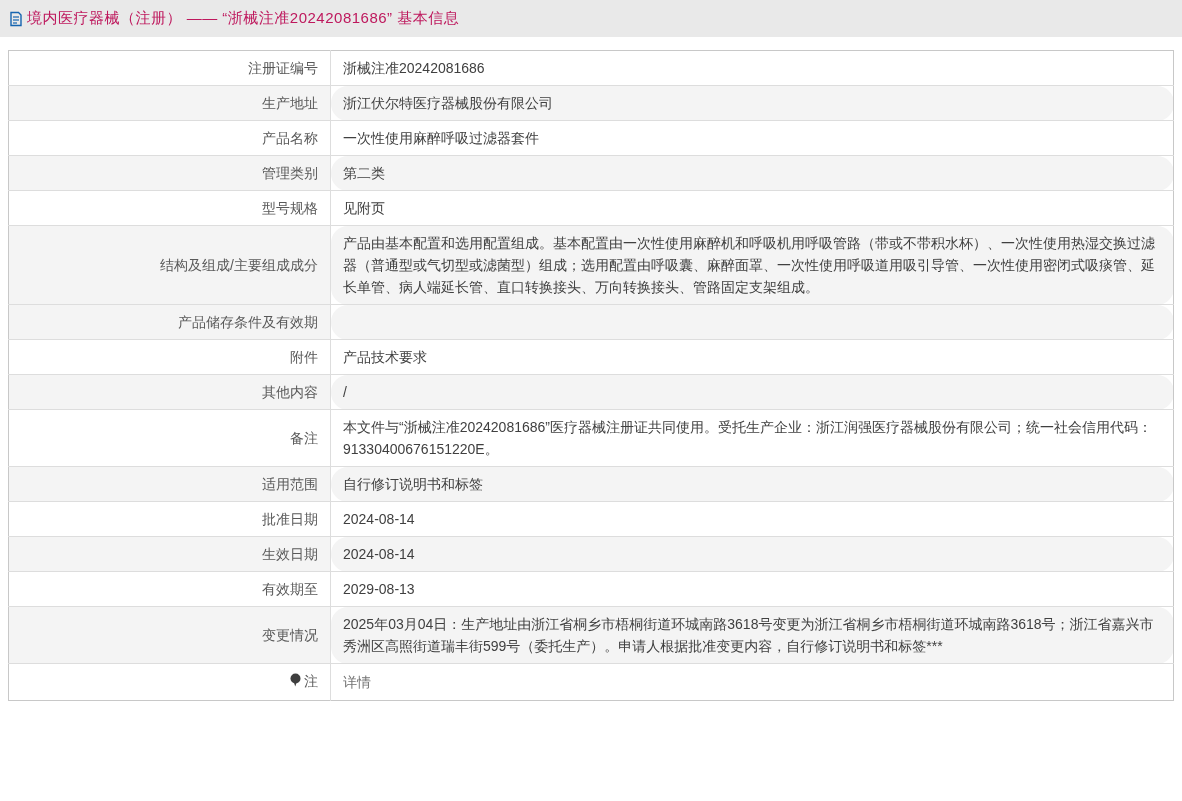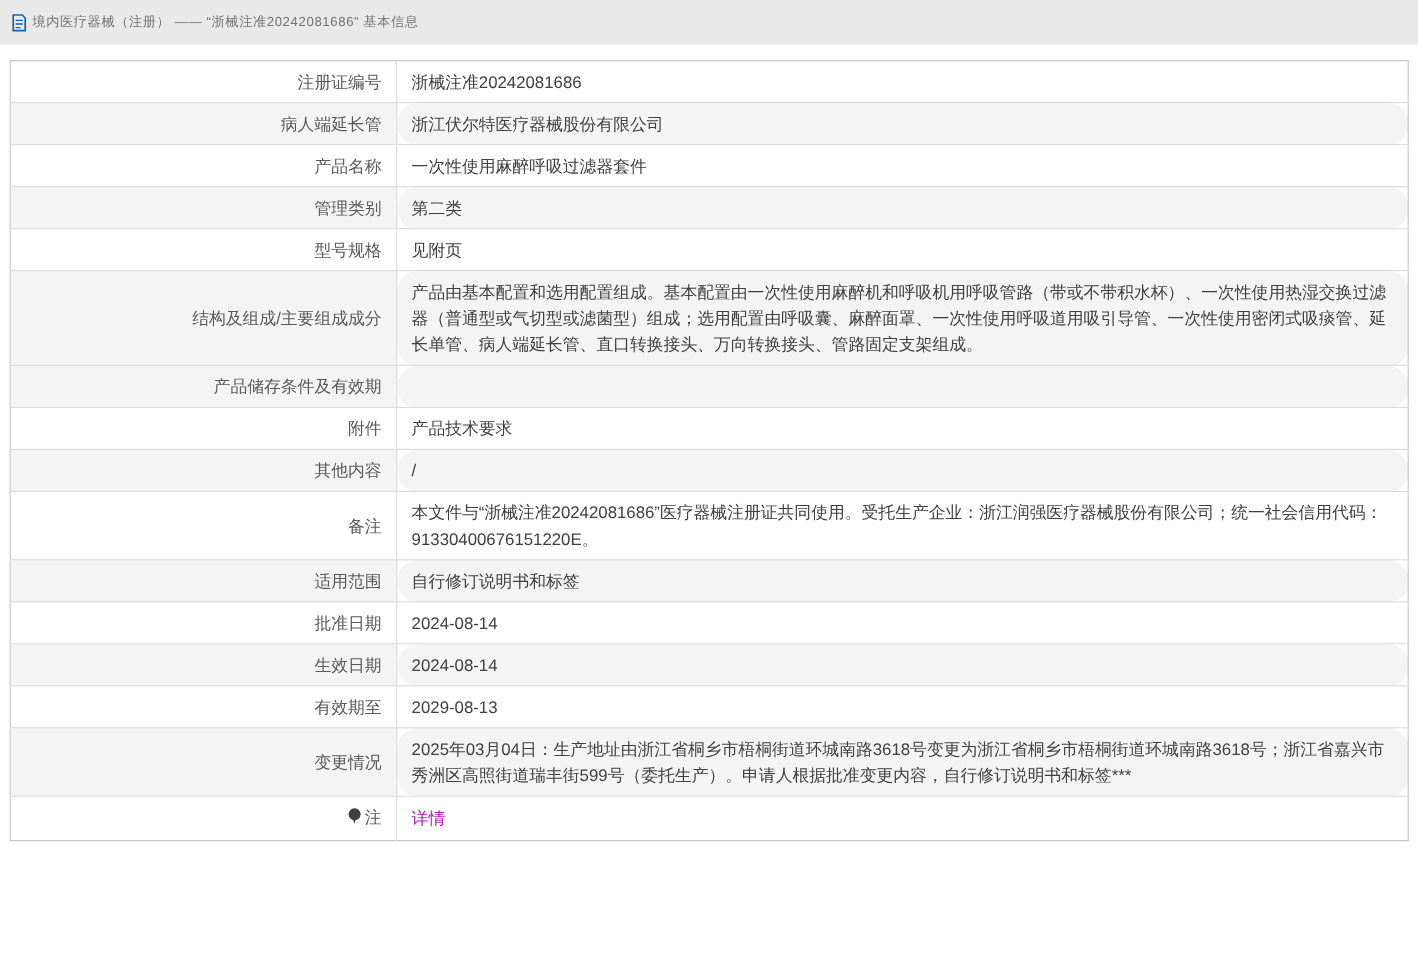--- a/index.html
+++ b/index.html
@@ -9,21 +9,21 @@
     -webkit-font-smoothing:antialiased;
     overflow:hidden;
   }
   .header-bar{
     height:37px;background:#e9e9e9;
     display:flex;align-items:center;
     padding-left:8px;box-sizing:border-box;
   }
   .header-bar .doc-icon{display:inline-flex;margin-right:3px;}
   .page-title{
-    color:#737373;font-size:11px;letter-spacing:.5px;text-align:right;
+    color:#be185d;font-size:15px;letter-spacing:.5px;text-align:right;
   }
   .table-wrap{padding:13px 8px 0 8px;}
   table.info-table{
     width:1166px;border-collapse:collapse;table-layout:fixed;
     border:1px solid #c8c8c8;font-size:14px;
   }
   table.info-table tr.alt{background:#f4f4f4;}
   table.info-table tr{background:#ffffff;}
   td{
     border-bottom:1px solid #dddddd;
@@ -34,21 +34,21 @@
   td.lbl{
     width:322px;text-align:right;color:#595959;
     padding:6px 12px 6px 8px;border-right:1px solid #dddddd;
   }
   td.val{
     text-align:left;color:#404040;
     padding:6px 14px 6px 12px;
     word-break:break-all;
     border-radius:17px;
   }
-  td.val a{color:#a21caf;text-decoration:none;}
+  td.val a{color:#737373;text-decoration:none;}
   .note-icon{display:inline-block;vertical-align:-2px;margin-right:2px;}
   tr:last-child td{border-bottom:none;}
 </style>
 </head>
 <body>
 
 <div class="header-bar">
   <span class="doc-icon">
     <svg width="16" height="16" viewBox="0 0 16 16">
       <path d="M3 1.5 H10.5 L13 4 V14.5 H3 Z" fill="none" stroke="#1464b0" stroke-width="1.4"></path>
@@ -61,21 +61,21 @@
 </div>
 
 <div class="table-wrap">
   <table class="info-table">
     <tbody id="rows-tbody">
         <tr>
           <td class="lbl"><span>注册证编号</span></td>
           <td class="val"><span>浙械注准20242081686</span></td>
         </tr>
         <tr class="alt">
-          <td class="lbl"><span>病人端延长管</span></td>
+          <td class="lbl"><span>生产地址</span></td>
           <td class="val"><span>浙江伏尔特医疗器械股份有限公司</span></td>
         </tr>
         <tr>
           <td class="lbl"><span>产品名称</span></td>
           <td class="val"><span>一次性使用麻醉呼吸过滤器套件</span></td>
         </tr>
         <tr class="alt">
           <td class="lbl"><span>管理类别</span></td>
           <td class="val"><span>第二类</span></td>
         </tr>

